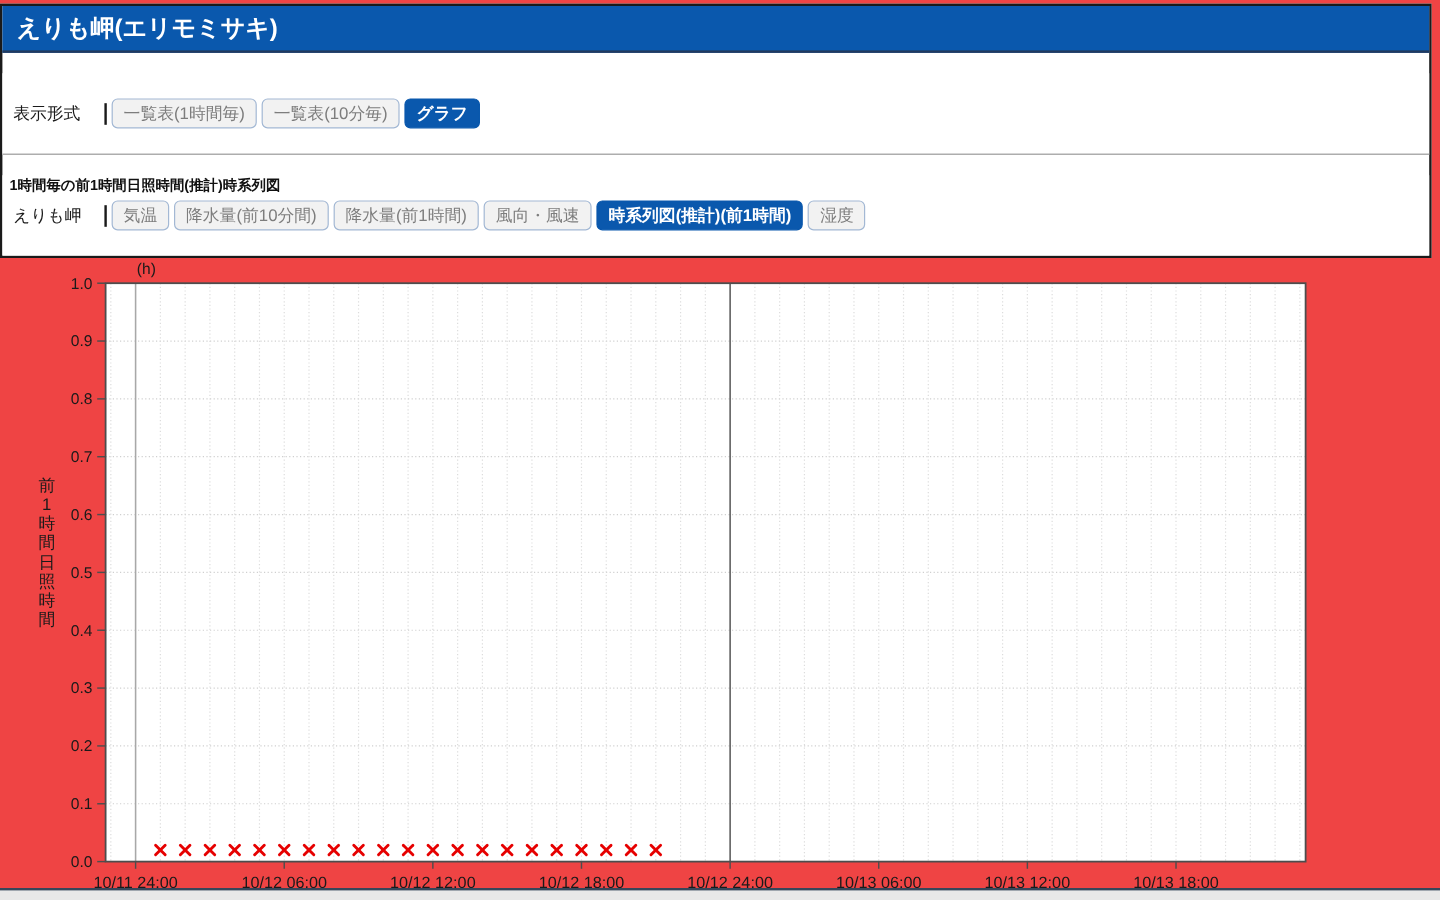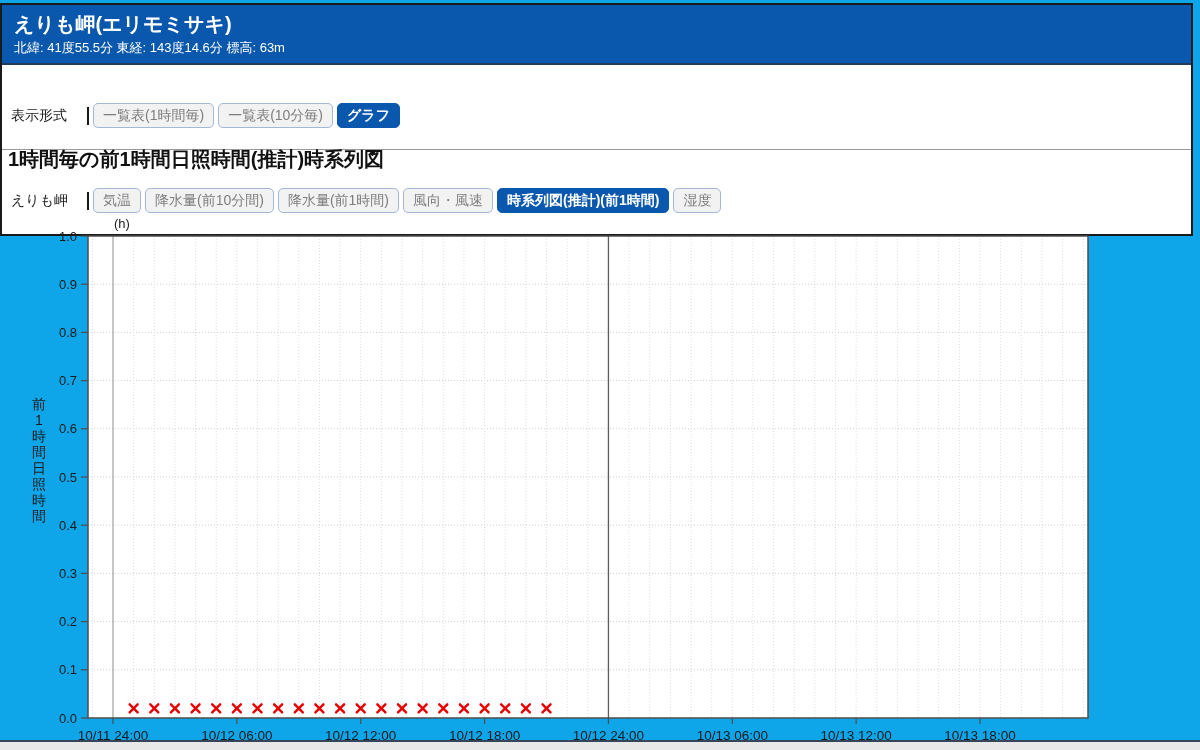--- a/index.html
+++ b/index.html
@@ -1,49 +1,48 @@
 <!DOCTYPE html>
 <html><head>
 <meta charset="utf-8">
 <style>
   html,body{margin:0;padding:0;background:#fff;}
   body{font-family:"Liberation Sans","DejaVu Sans",sans-serif;}
-  .page{position:relative;width:1200px;height:750px;background:#0ea5e9;overflow:hidden;}
+  .page{position:relative;width:1200px;height:750px;background:#ef4444;overflow:hidden;}
 
   
   .info-box{position:absolute;top:3px;left:0;width:1189px;border:2px solid #1a1a1a;background:#fff;}
   .station-header{background:#0a58ad;color:#fff;padding:7px 12px 6px 12px;border-bottom:2px solid #223a5e;}
   .station-title{font-size:20px;font-weight:bold;line-height:24px;}
   .station-coords{font-size:13px;margin-top:3px;}
   .opt-row{display:flex;align-items:center;background:#fff;margin-top:17px;}
   .opt-row.first{border-bottom:1px solid #9a9a9a;}
   .opt-label{width:76px;flex:0 0 76px;border-right:2px solid #1a1a1a;font-size:14px;color:#1a1a1a;
              display:flex;align-items:center;padding-left:9px;}
   .opt-buttons{flex:1;padding:20px 2px;}
   .opt-btn{display:inline-block;margin:1px 2px;padding:2px 9px 3px 9px;font-size:14px;line-height:18px;
            border:1px solid #a3b8d4;border-radius:5px;background:#f2f2f2;color:#7d7d7d;
            font-family:inherit;cursor:pointer;}
   .opt-btn.selected{background:#0a58ad;border-color:#0a58ad;color:#fff;font-weight:bold;}
 
-  .chart-title{position:absolute;top:146px;left:8px;font-size:20px;font-weight:bold;color:#111;margin:0;}
+  .chart-title{position:absolute;top:146px;left:8px;font-size:12px;font-weight:bold;color:#111;margin:0;}
   .chart-note{position:absolute;top:176px;left:8px;font-size:13px;color:#2b2b2b;margin:0;}
 
   .chart-wrap{position:absolute;top:208px;left:0;width:1200px;height:542px;}
 
   .footer-bar{position:absolute;left:0;bottom:0;width:1200px;height:8px;background:#e8e8e8;border-top:2px solid #36465a;}
 </style>
 </head>
 <body>
 
 <div class="page">
 
   <div class="info-box">
     <div class="station-header">
       <div class="station-title">えりも岬(エリモミサキ)</div>
-      <div class="station-coords">北緯: 41度55.5分 東経: 143度14.6分 標高: 63m</div>
     </div>
     <div class="opt-row first">
       <div class="opt-label">表示形式</div>
       <div class="opt-buttons" id="format-buttons"><button class="opt-btn">一覧表(1時間毎)</button><button class="opt-btn">一覧表(10分毎)</button><button class="opt-btn selected">グラフ</button></div>
     </div>
     <div class="opt-row">
       <div class="opt-label">えりも岬</div>
       <div class="opt-buttons" id="element-buttons"><button class="opt-btn">気温</button><button class="opt-btn">降水量(前10分間)</button><button class="opt-btn">降水量(前1時間)</button><button class="opt-btn">風向・風速</button><button class="opt-btn selected">時系列図(推計)(前1時間)</button><button class="opt-btn">湿度</button></div>
     </div>
   </div>

